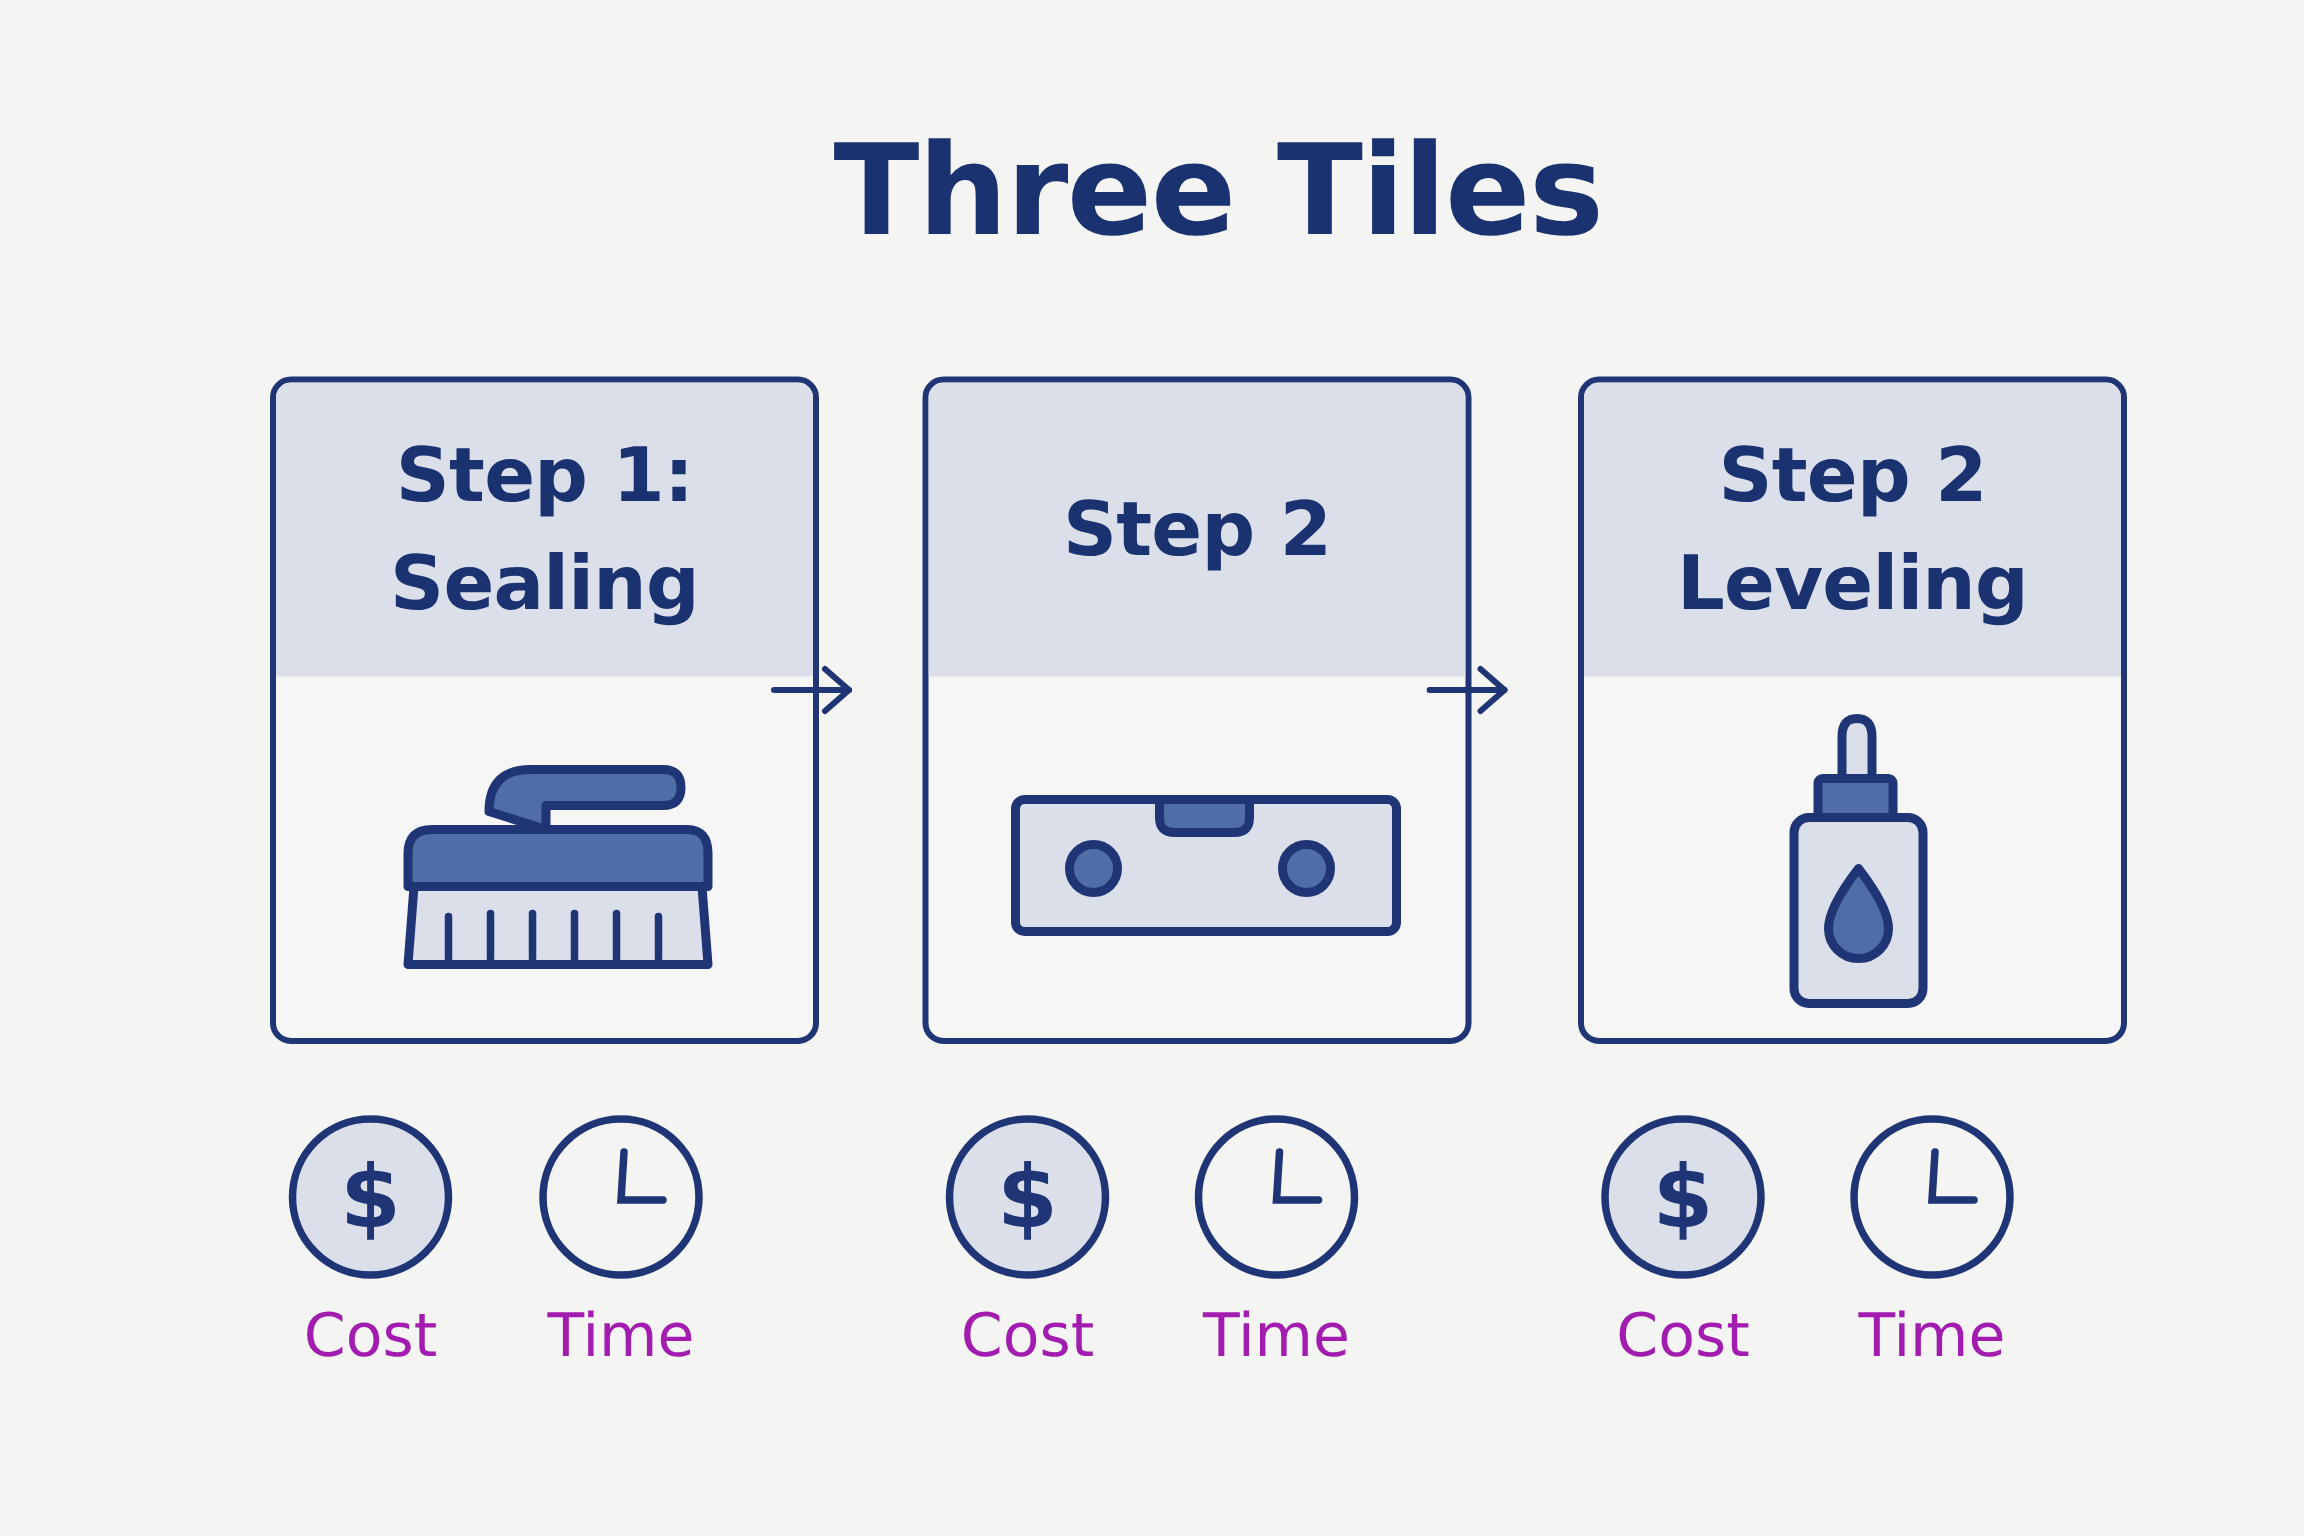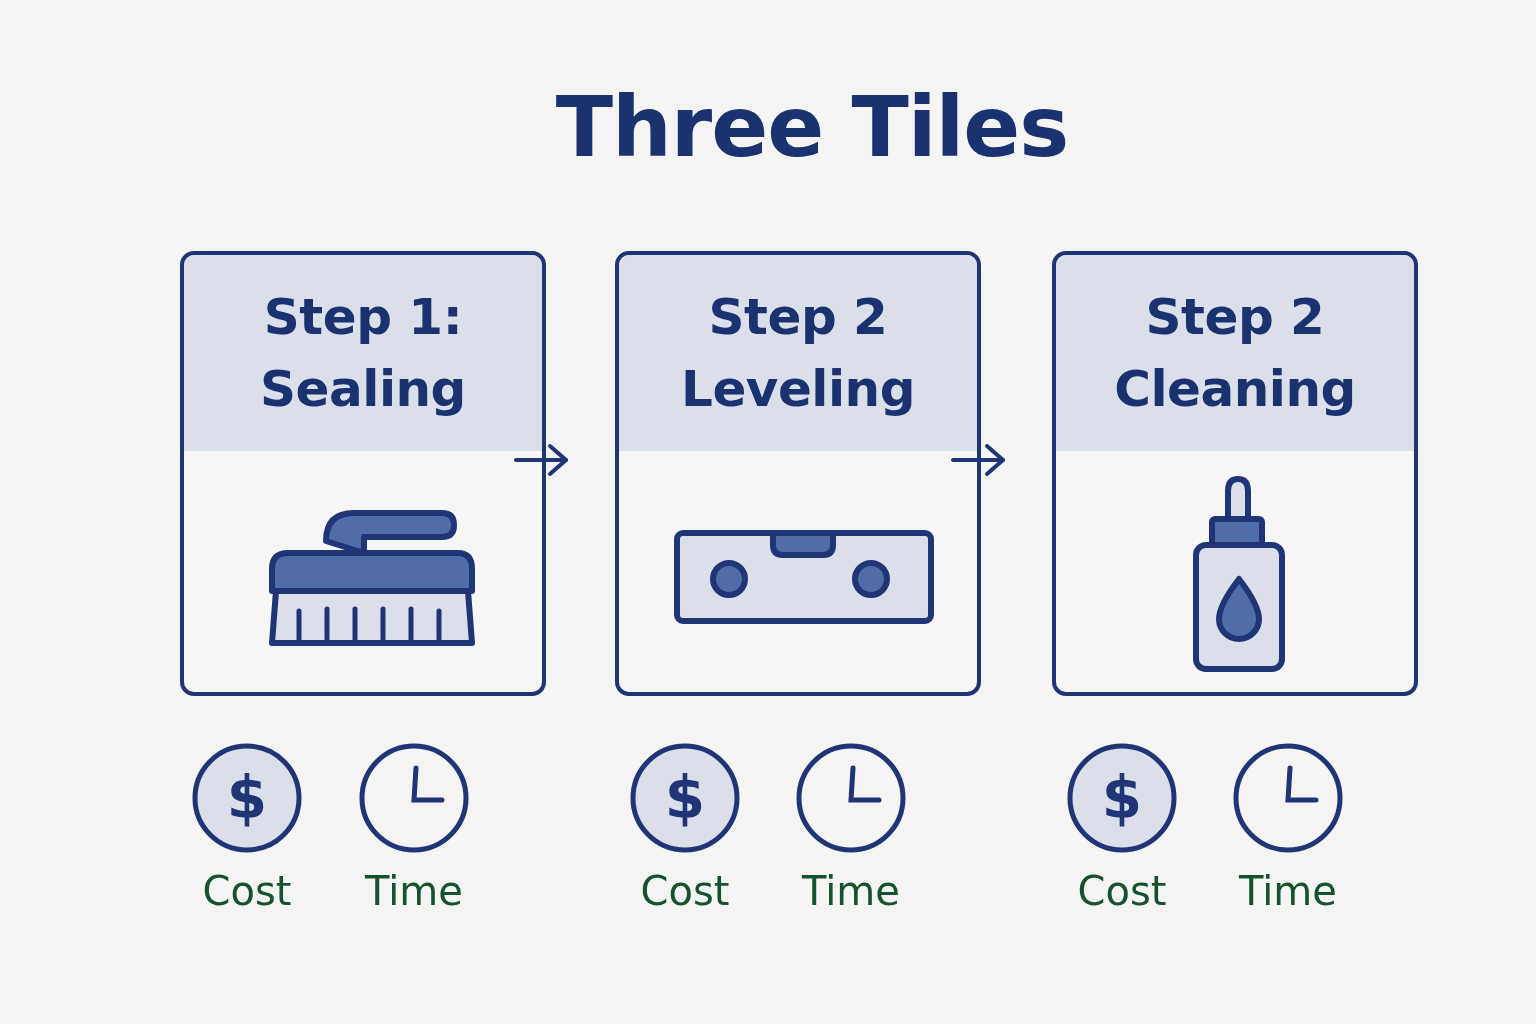--- a/index.html
+++ b/index.html
@@ -5,21 +5,21 @@
   html,body{margin:0;padding:0;}
   body{width:1536px;height:1024px;background:#f4f4f3;position:relative;overflow:hidden;font-family:"DejaVu Sans","Liberation Sans",sans-serif;color:#1a3270;}
   .title{position:absolute;left:0;top:78px;width:1536px;text-align:center;font-size:84px;font-weight:bold;letter-spacing:-1px;color:#1a3270;padding-left:44px;}
   .tile{position:absolute;top:251px;width:366px;height:445px;border:4px solid #1f3575;border-radius:14px;background:#f6f6f6;box-sizing:border-box;overflow:hidden;margin-left:34px;}
   .tile .head{position:absolute;left:0;top:0;width:100%;height:196px;background:#dbdfea;display:flex;flex-direction:column;align-items:center;justify-content:center;}
   .tile .head span{display:block;font-size:50px;font-weight:bold;line-height:72px;color:#1a3270;letter-spacing:-0.5px;}
   .tile .icon{position:absolute;left:0;top:196px;width:100%;height:245px;}
   .arrow{position:absolute;top:440px;width:60px;height:40px;}
   .meta{position:absolute;top:742px;width:120px;text-align:center;}
   .meta svg{display:block;margin:0 auto;}
-  .meta .lbl{font-size:40px;color:#14532d;margin-top:14px;display:block;}
+  .meta .lbl{font-size:40px;color:#a21caf;margin-top:14px;display:block;}
 </style>
 </head>
 <body>
 
 <div class="title">Three Tiles</div>
 
 <div class="tile" style="left:146px;">
   <div class="head">
     <span>Step 1:</span>
     <span>Sealing</span>
@@ -46,21 +46,20 @@
 <svg class="arrow" style="left:514px;" viewBox="0 0 60 40">
   <g stroke="#1f3575" stroke-width="4" fill="none" stroke-linecap="round" stroke-linejoin="round">
     <line x1="2" y1="20" x2="52" y2="20"></line>
       <polyline points="36,6 52,20 36,34"></polyline>
   </g>
 </svg>
 
 <div class="tile" style="left:581px;">
   <div class="head">
     <span>Step 2</span>
-    <span>Leveling</span>
   </div>
   <div class="icon">
     <svg width="366" height="245" viewBox="0 0 366 245">
       <g stroke="#1f3575" stroke-width="6">
         <rect x="58" y="82" width="254" height="88" rx="6" fill="#dbdfea"></rect>
         <path d="M154 82 v12 q0 10 10 10 h40 q10 0 10 -10 v-12 z" fill="#4f6ea8"></path>
         <circle cx="110" cy="128" r="16" fill="#4f6ea8"></circle>
         <circle cx="252" cy="128" r="16" fill="#4f6ea8"></circle>
       </g>
     </svg>
@@ -70,21 +69,21 @@
 <svg class="arrow" style="left:951px;" viewBox="0 0 60 40">
   <g stroke="#1f3575" stroke-width="4" fill="none" stroke-linecap="round" stroke-linejoin="round">
     <line x1="2" y1="20" x2="52" y2="20"></line>
       <polyline points="36,6 52,20 36,34"></polyline>
   </g>
 </svg>
 
 <div class="tile" style="left:1018px;">
   <div class="head">
     <span>Step 2</span>
-    <span>Cleaning</span>
+    <span>Leveling</span>
   </div>
   <div class="icon">
     <svg width="366" height="245" viewBox="0 0 366 245">
       <g stroke="#1f3575" stroke-width="6" stroke-linejoin="round">
         <path d="M172 68 v-28 q0 -12 10 -12 q10 0 10 12 v28" fill="#dbdfea"></path>
         <rect x="156" y="68" width="50" height="26" rx="3" fill="#4f6ea8"></rect>
         <rect x="140" y="94" width="86" height="124" rx="10" fill="#dbdfea"></rect>
         <path d="M183 128 q-20 26 -20 40 a20 20 0 0 0 40 0 q0 -14 -20 -40 z" fill="#4f6ea8"></path>
       </g>
     </svg>

